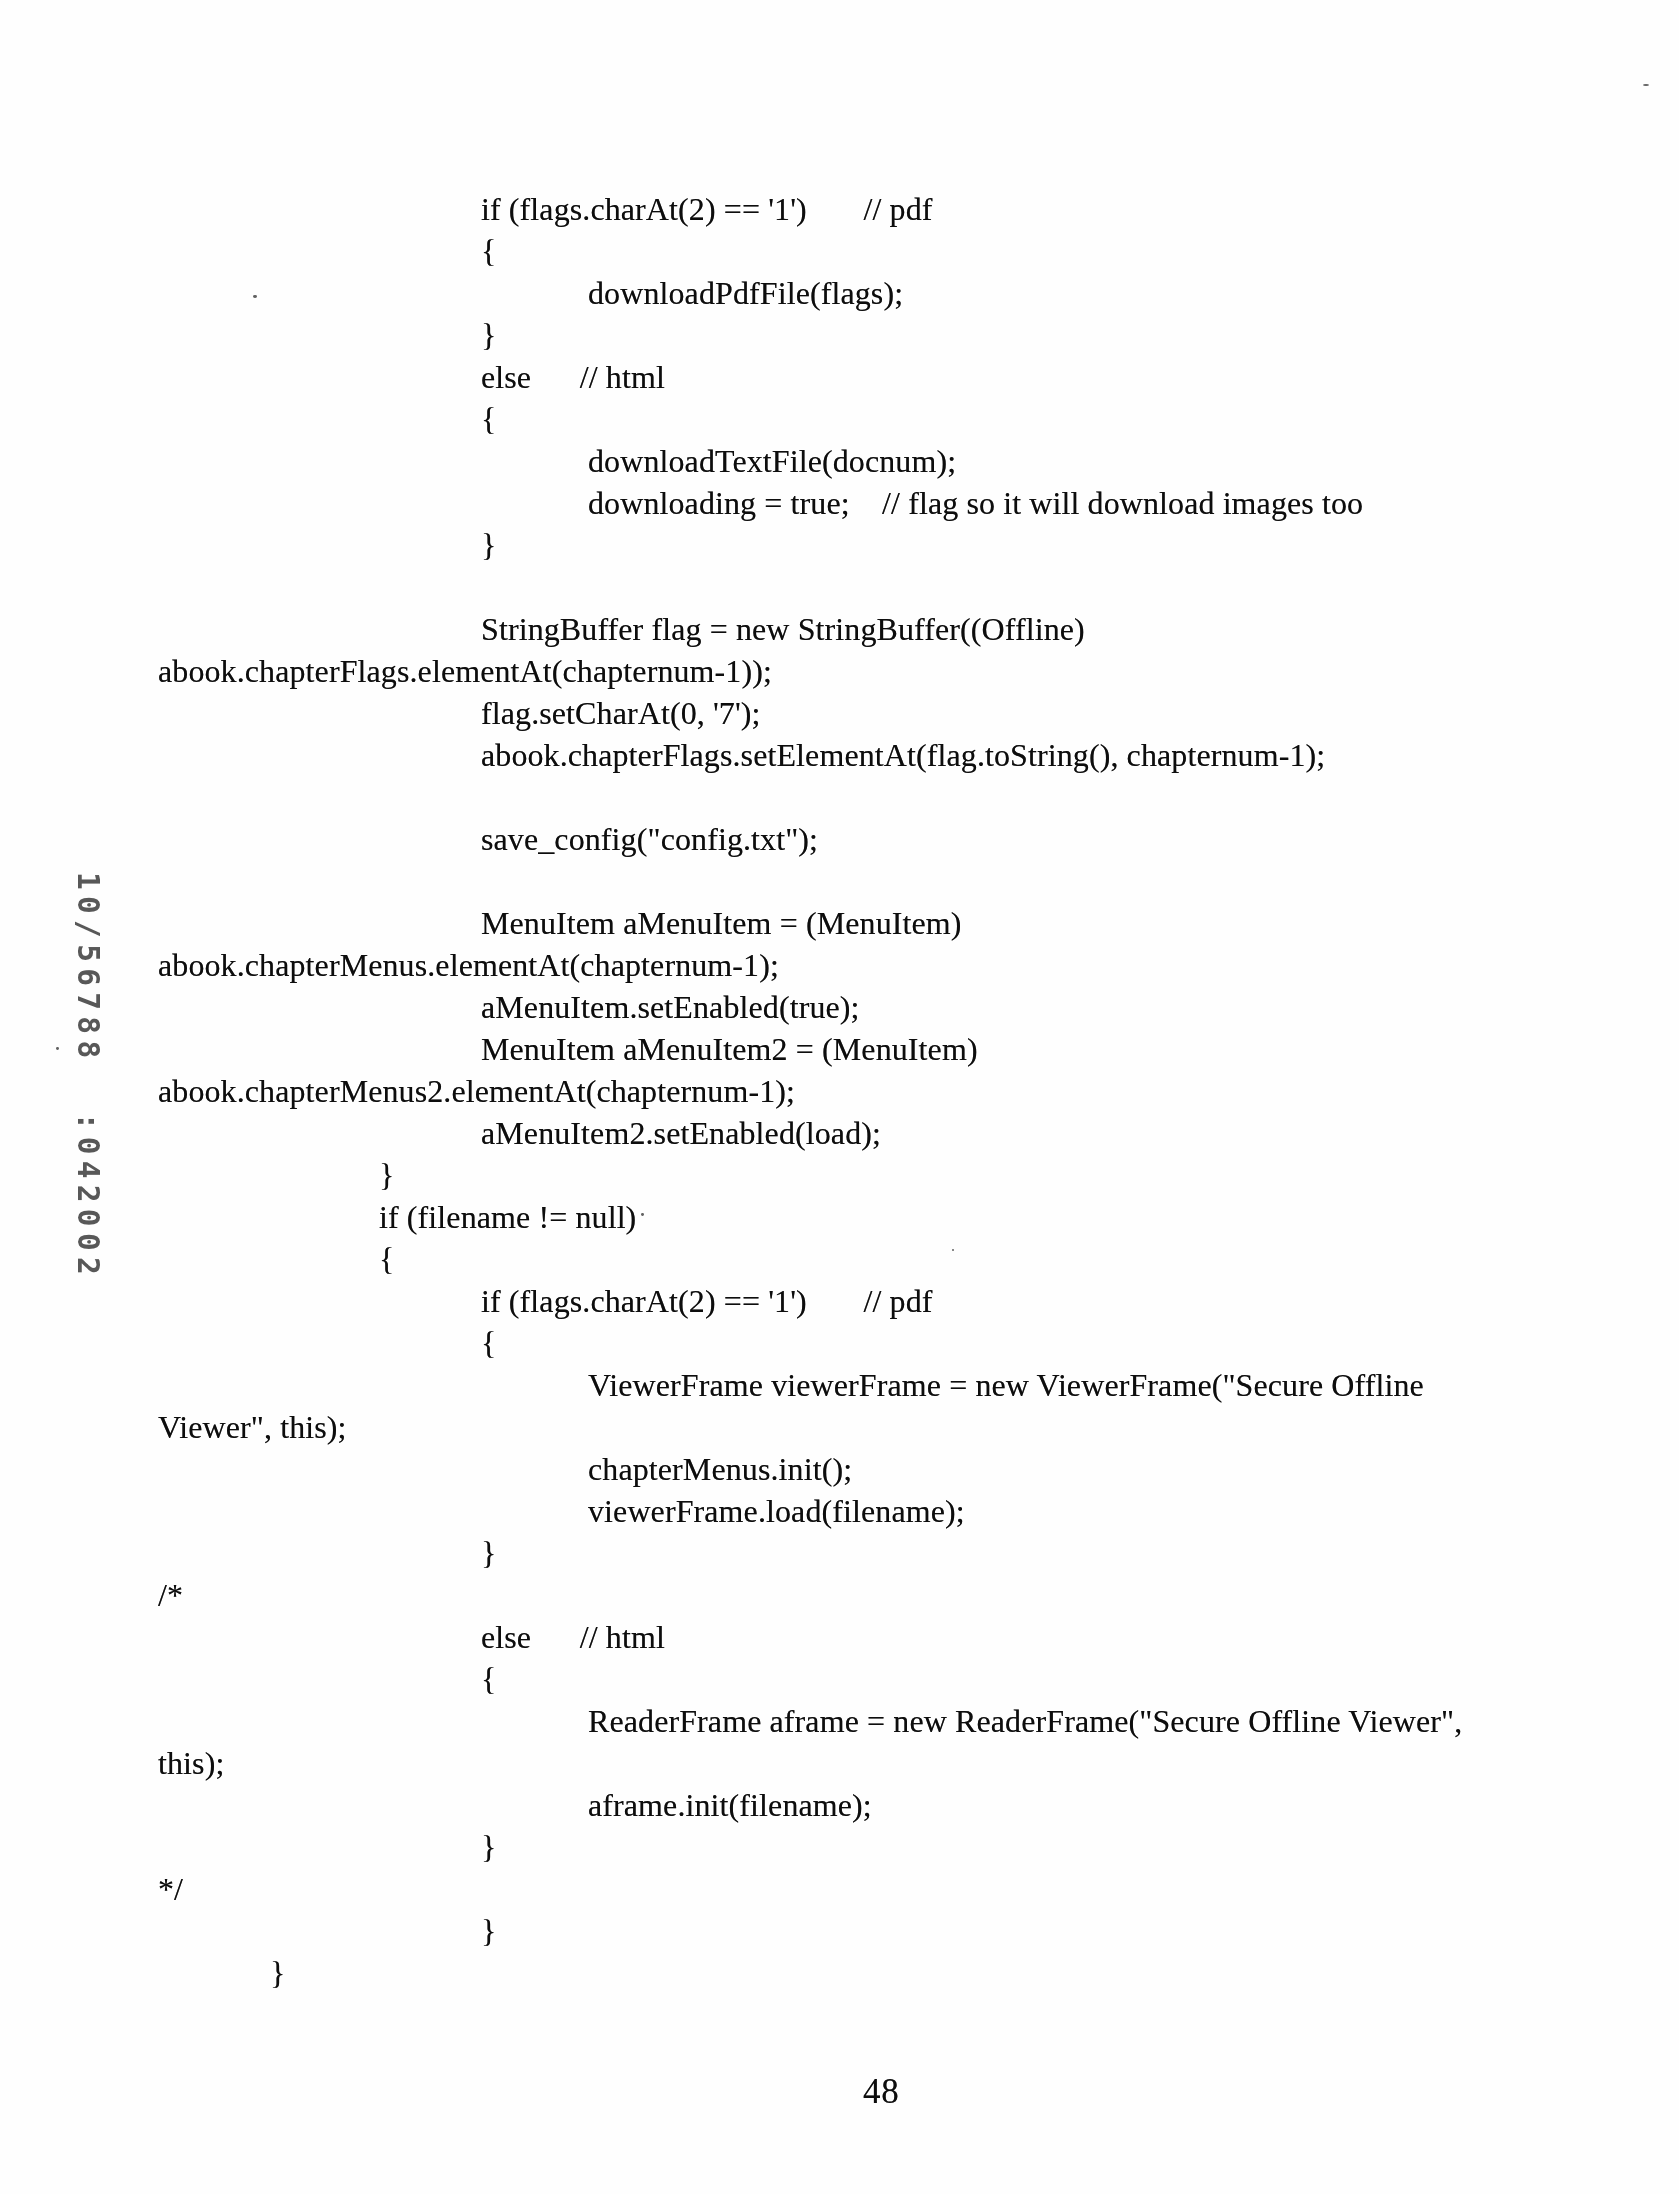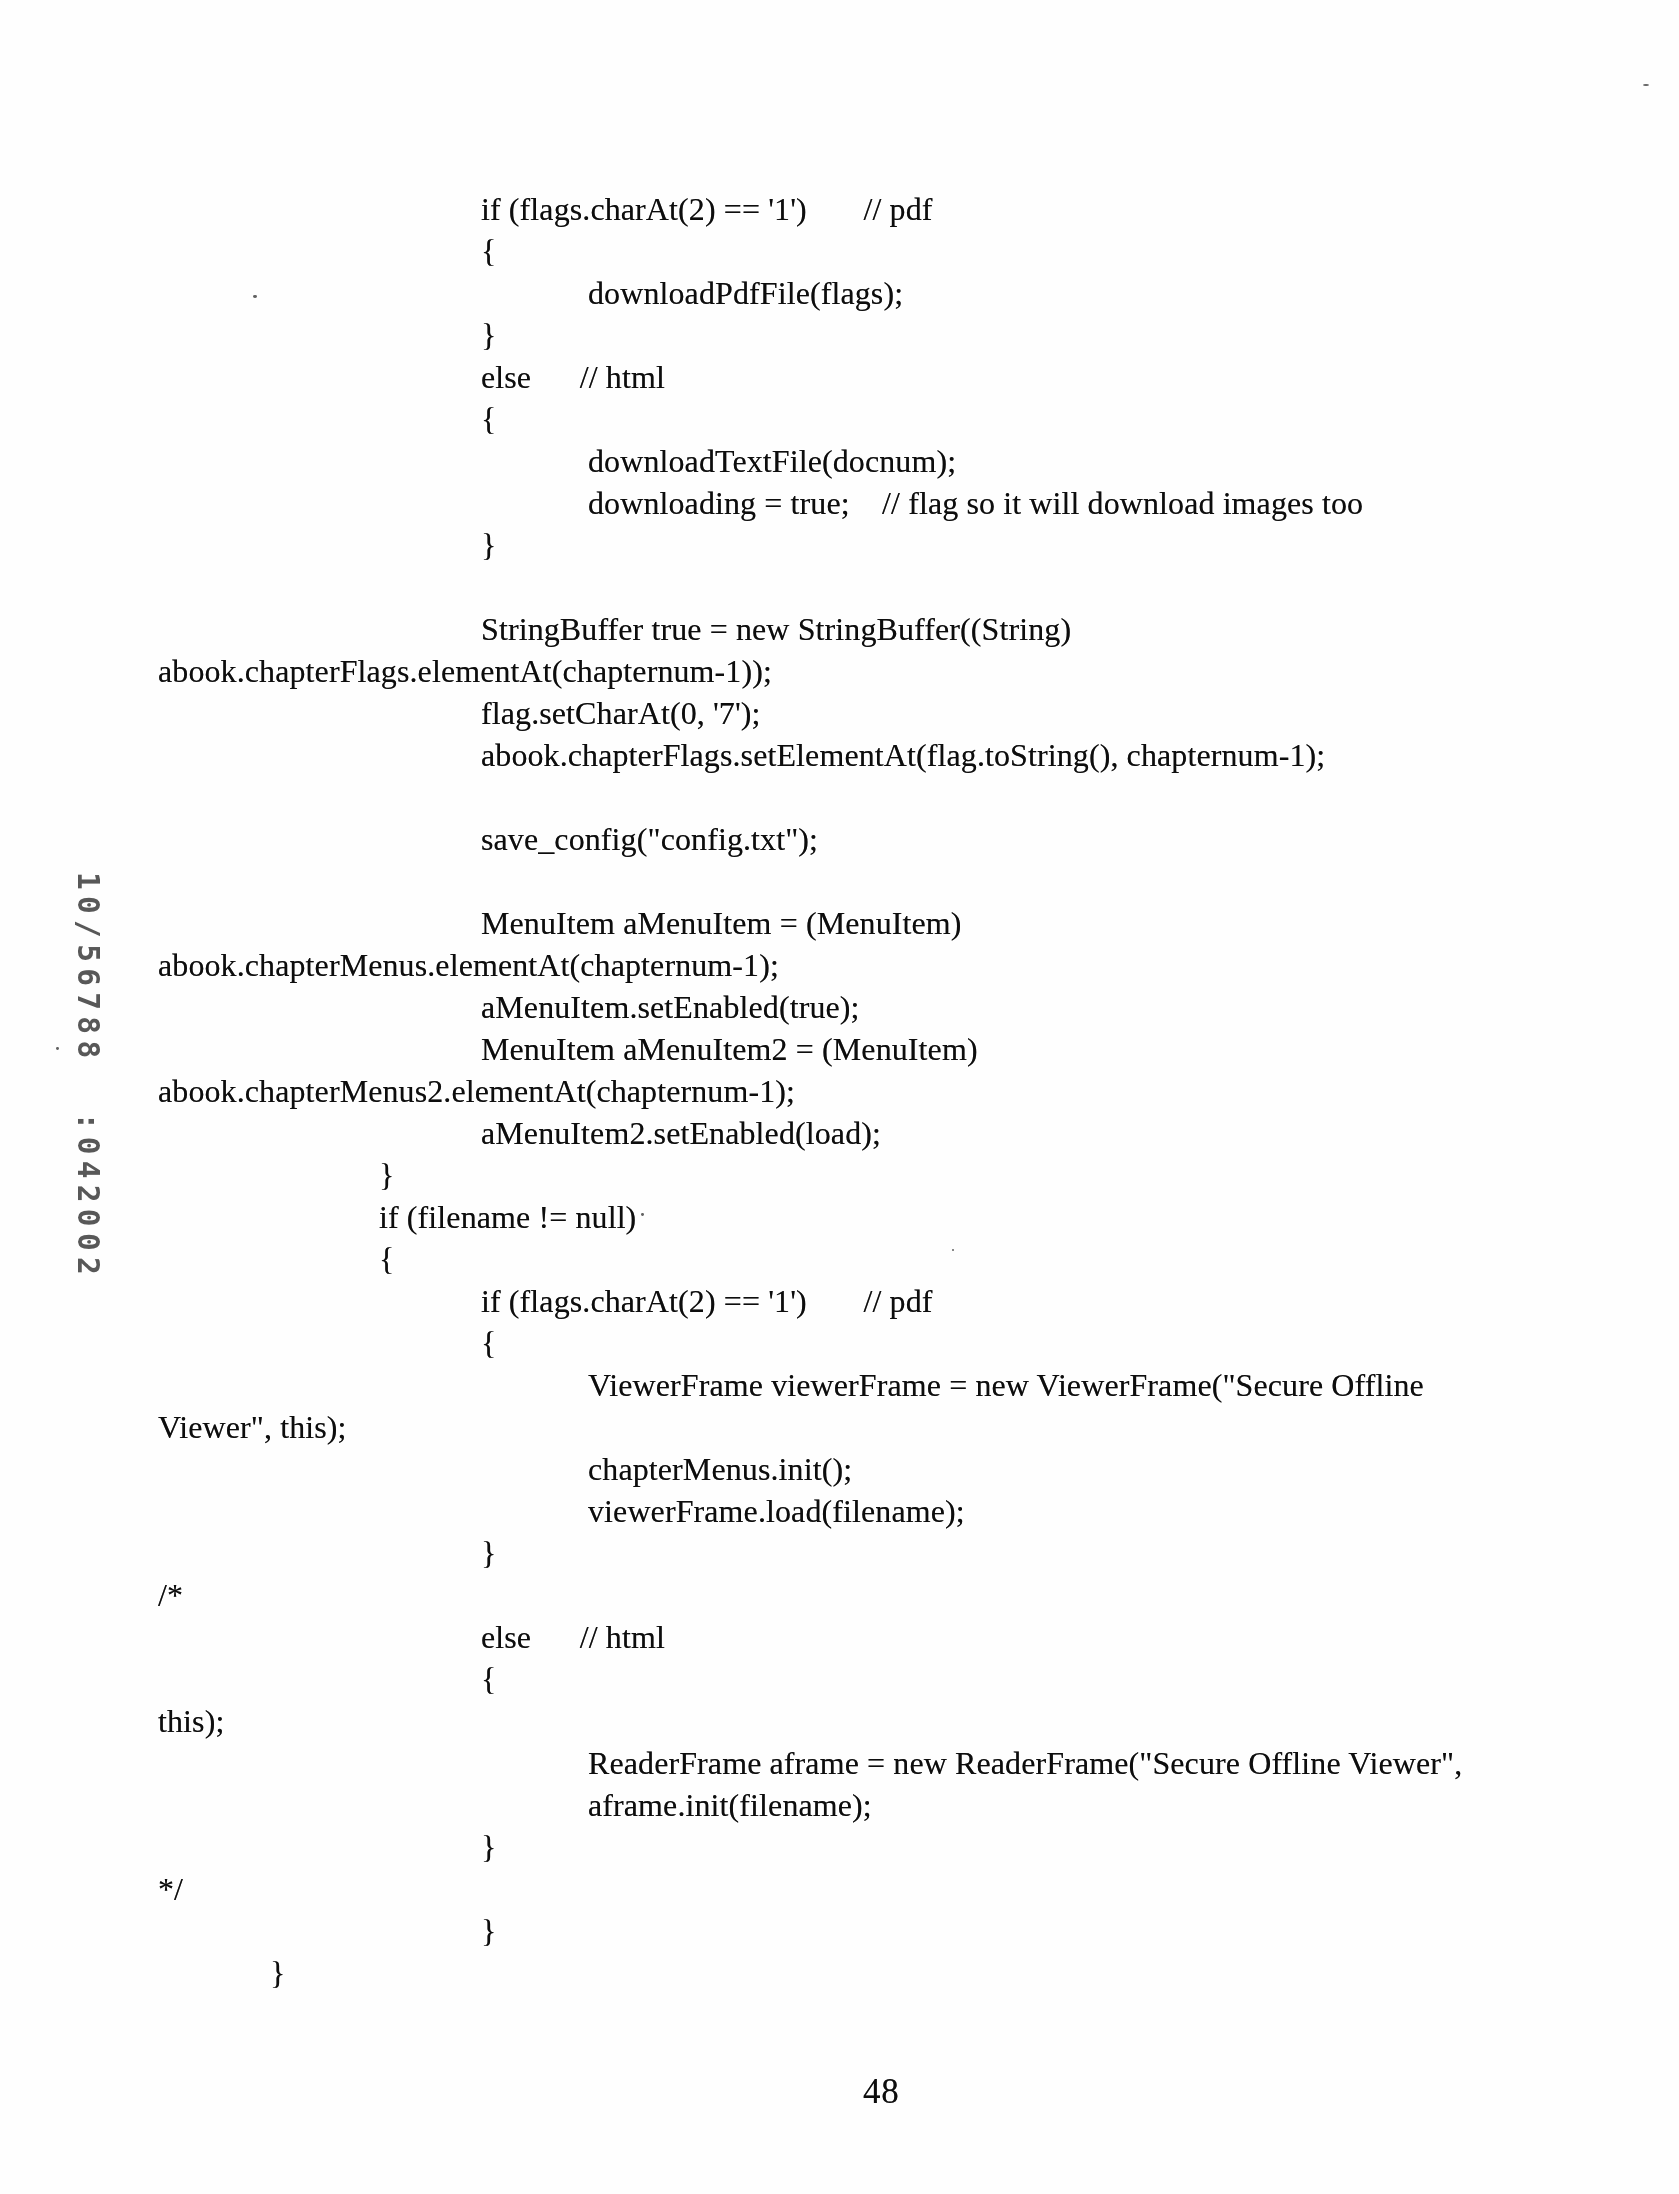--- a/index.html
+++ b/index.html
@@ -73,21 +73,21 @@
       <div class="code-line indent-3">if (flags.charAt(2) == '1')       // pdf</div>
       <div class="code-line indent-3">{</div>
       <div class="code-line indent-4">downloadPdfFile(flags);</div>
       <div class="code-line indent-3">}</div>
       <div class="code-line indent-3">else      // html</div>
       <div class="code-line indent-3">{</div>
       <div class="code-line indent-4">downloadTextFile(docnum);</div>
       <div class="code-line indent-4">downloading = true;    // flag so it will download images too</div>
       <div class="code-line indent-3">}</div>
       <div class="code-line blank-line"></div>
-      <div class="code-line indent-3">StringBuffer true = new StringBuffer((String)</div>
+      <div class="code-line indent-3">StringBuffer flag = new StringBuffer((Offline)</div>
       <div class="code-line indent-0">abook.chapterFlags.elementAt(chapternum-1));</div>
       <div class="code-line indent-3">flag.setCharAt(0, '7');</div>
       <div class="code-line indent-3">abook.chapterFlags.setElementAt(flag.toString(), chapternum-1);</div>
       <div class="code-line blank-line"></div>
       <div class="code-line indent-3">save_config("config.txt");</div>
       <div class="code-line blank-line"></div>
       <div class="code-line indent-3">MenuItem aMenuItem = (MenuItem)</div>
       <div class="code-line indent-0">abook.chapterMenus.elementAt(chapternum-1);</div>
       <div class="code-line indent-3">aMenuItem.setEnabled(true);</div>
       <div class="code-line indent-3">MenuItem aMenuItem2 = (MenuItem)</div>
@@ -99,22 +99,22 @@
       <div class="code-line indent-3">if (flags.charAt(2) == '1')       // pdf</div>
       <div class="code-line indent-3">{</div>
       <div class="code-line indent-4">ViewerFrame viewerFrame = new ViewerFrame("Secure Offline</div>
       <div class="code-line indent-0">Viewer", this);</div>
       <div class="code-line indent-4">chapterMenus.init();</div>
       <div class="code-line indent-4">viewerFrame.load(filename);</div>
       <div class="code-line indent-3">}</div>
       <div class="code-line indent-0">/*</div>
       <div class="code-line indent-3">else      // html</div>
       <div class="code-line indent-3">{</div>
+      <div class="code-line indent-4">ReaderFrame aframe = new ReaderFrame("Secure Offline Viewer",</div>
       <div class="code-line indent-0">this);</div>
-      <div class="code-line indent-4">ReaderFrame aframe = new ReaderFrame("Secure Offline Viewer",</div>
       <div class="code-line indent-4">aframe.init(filename);</div>
       <div class="code-line indent-3">}</div>
       <div class="code-line indent-0">*/</div>
       <div class="code-line indent-3">}</div>
       <div class="code-line indent-1">}</div>
     </section>
 
   <div id="page-number">48</div>
 
   <div id="artifacts">

